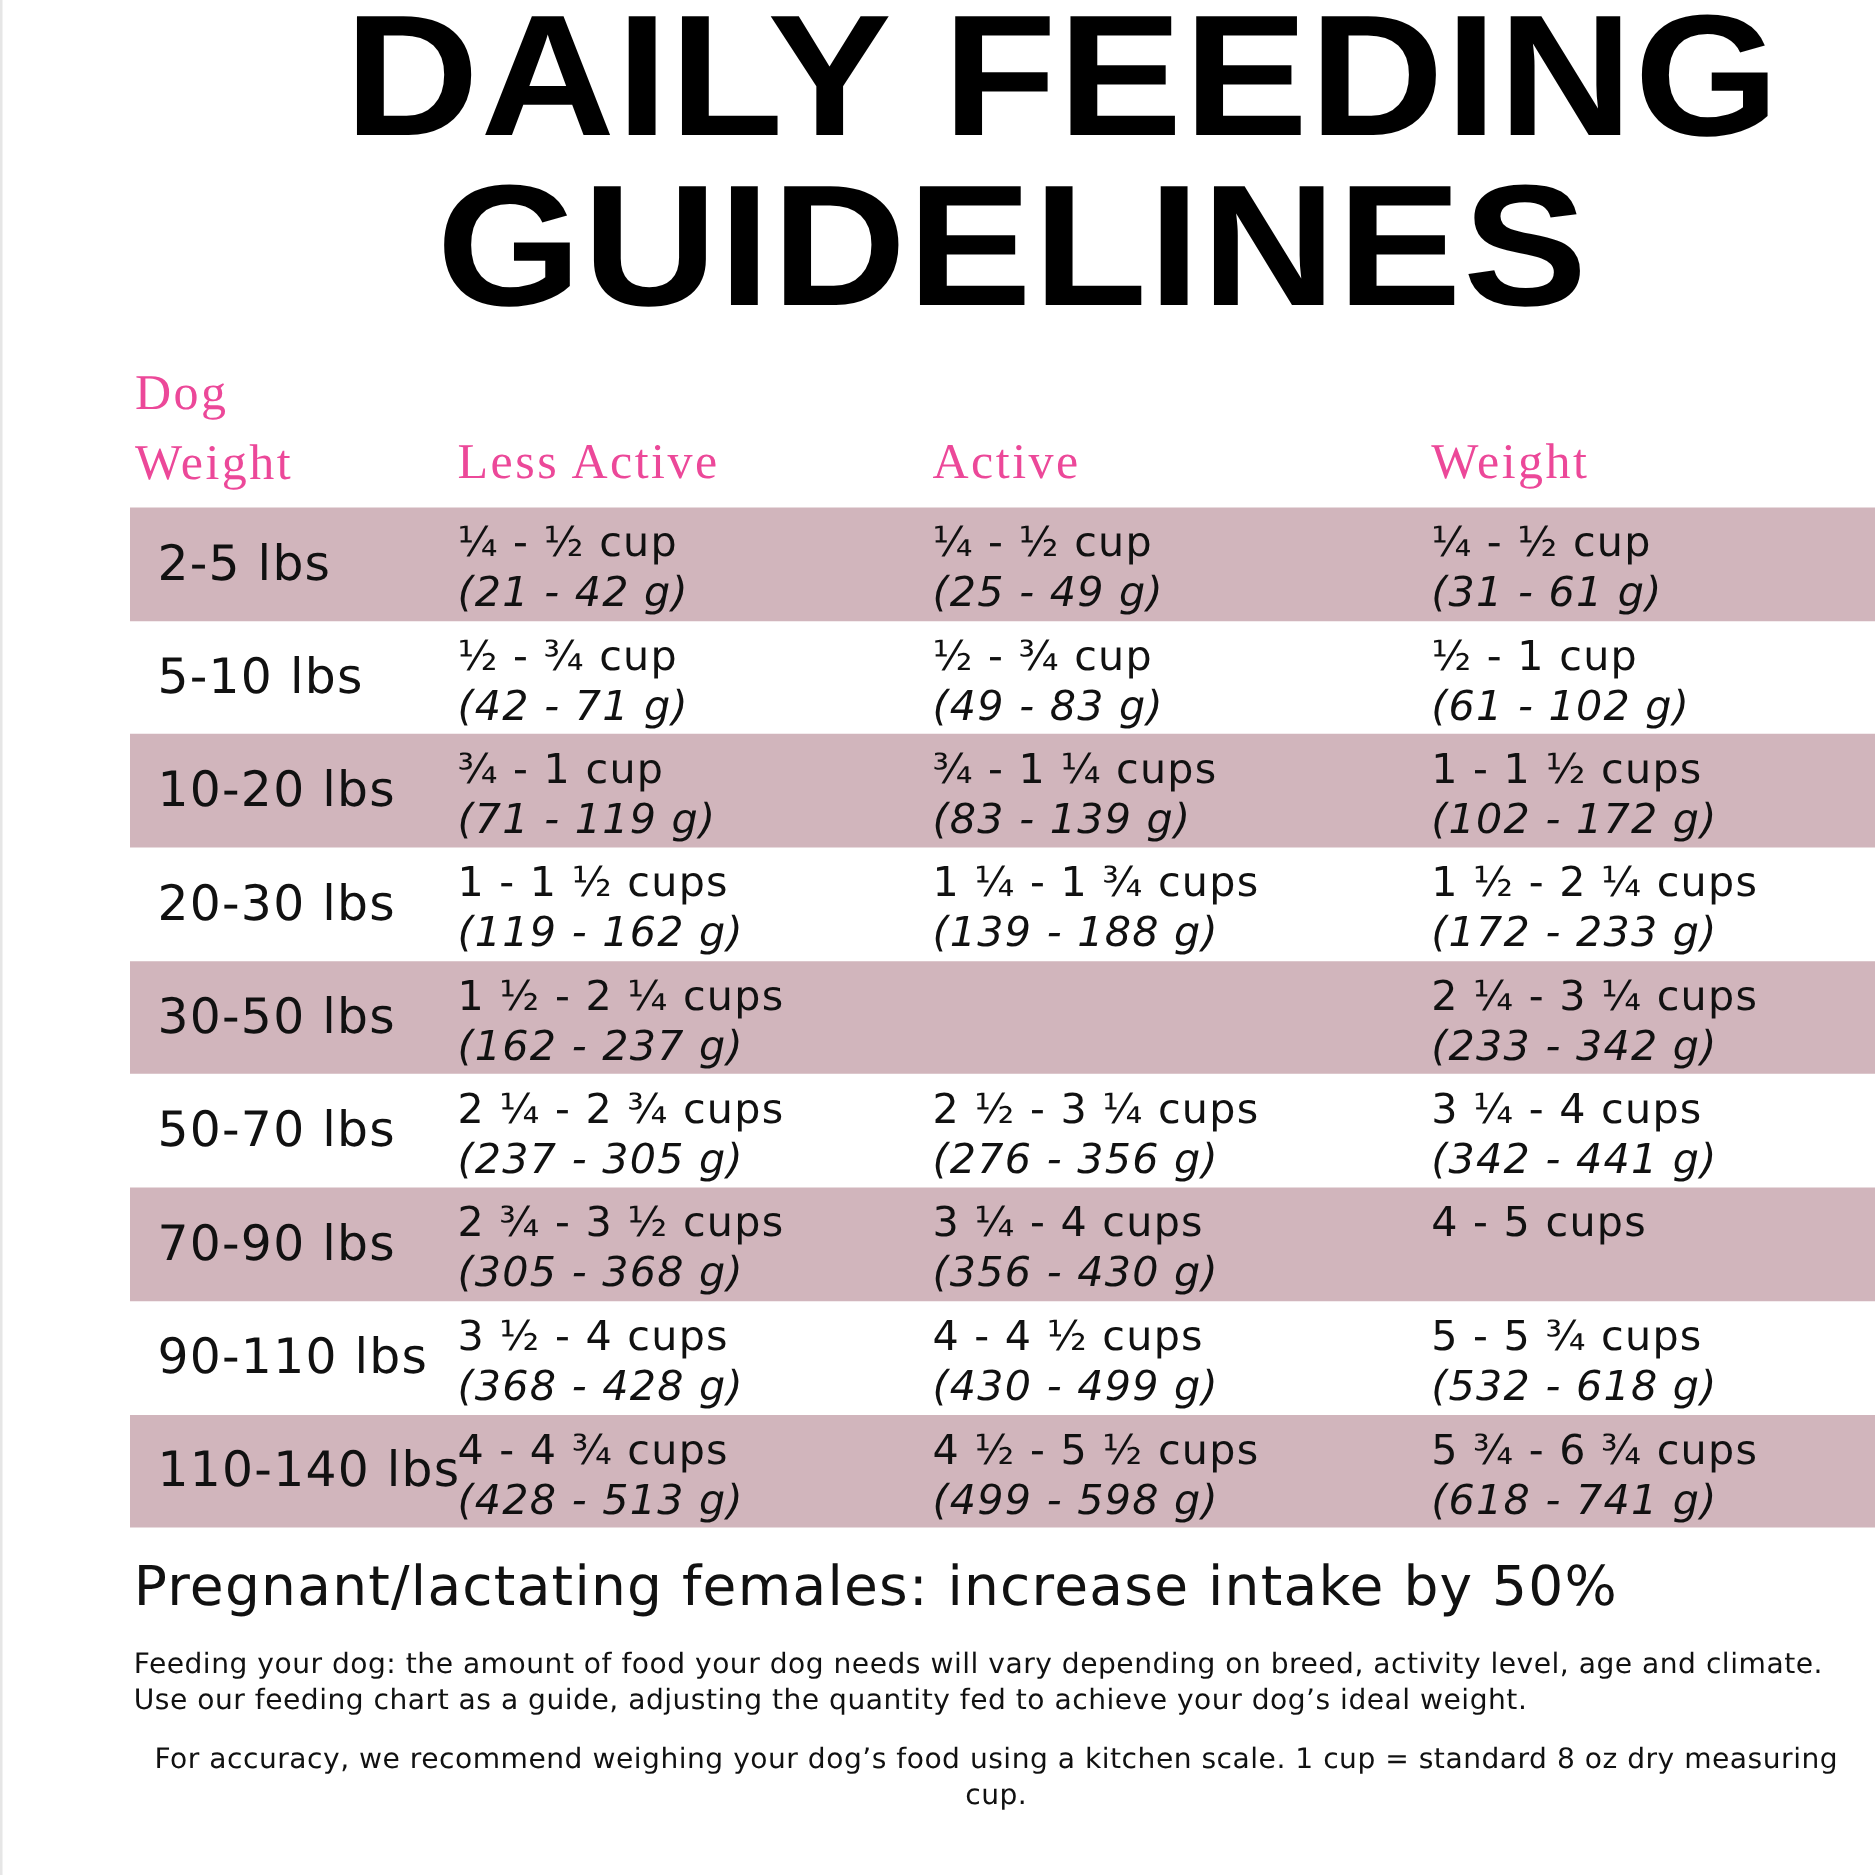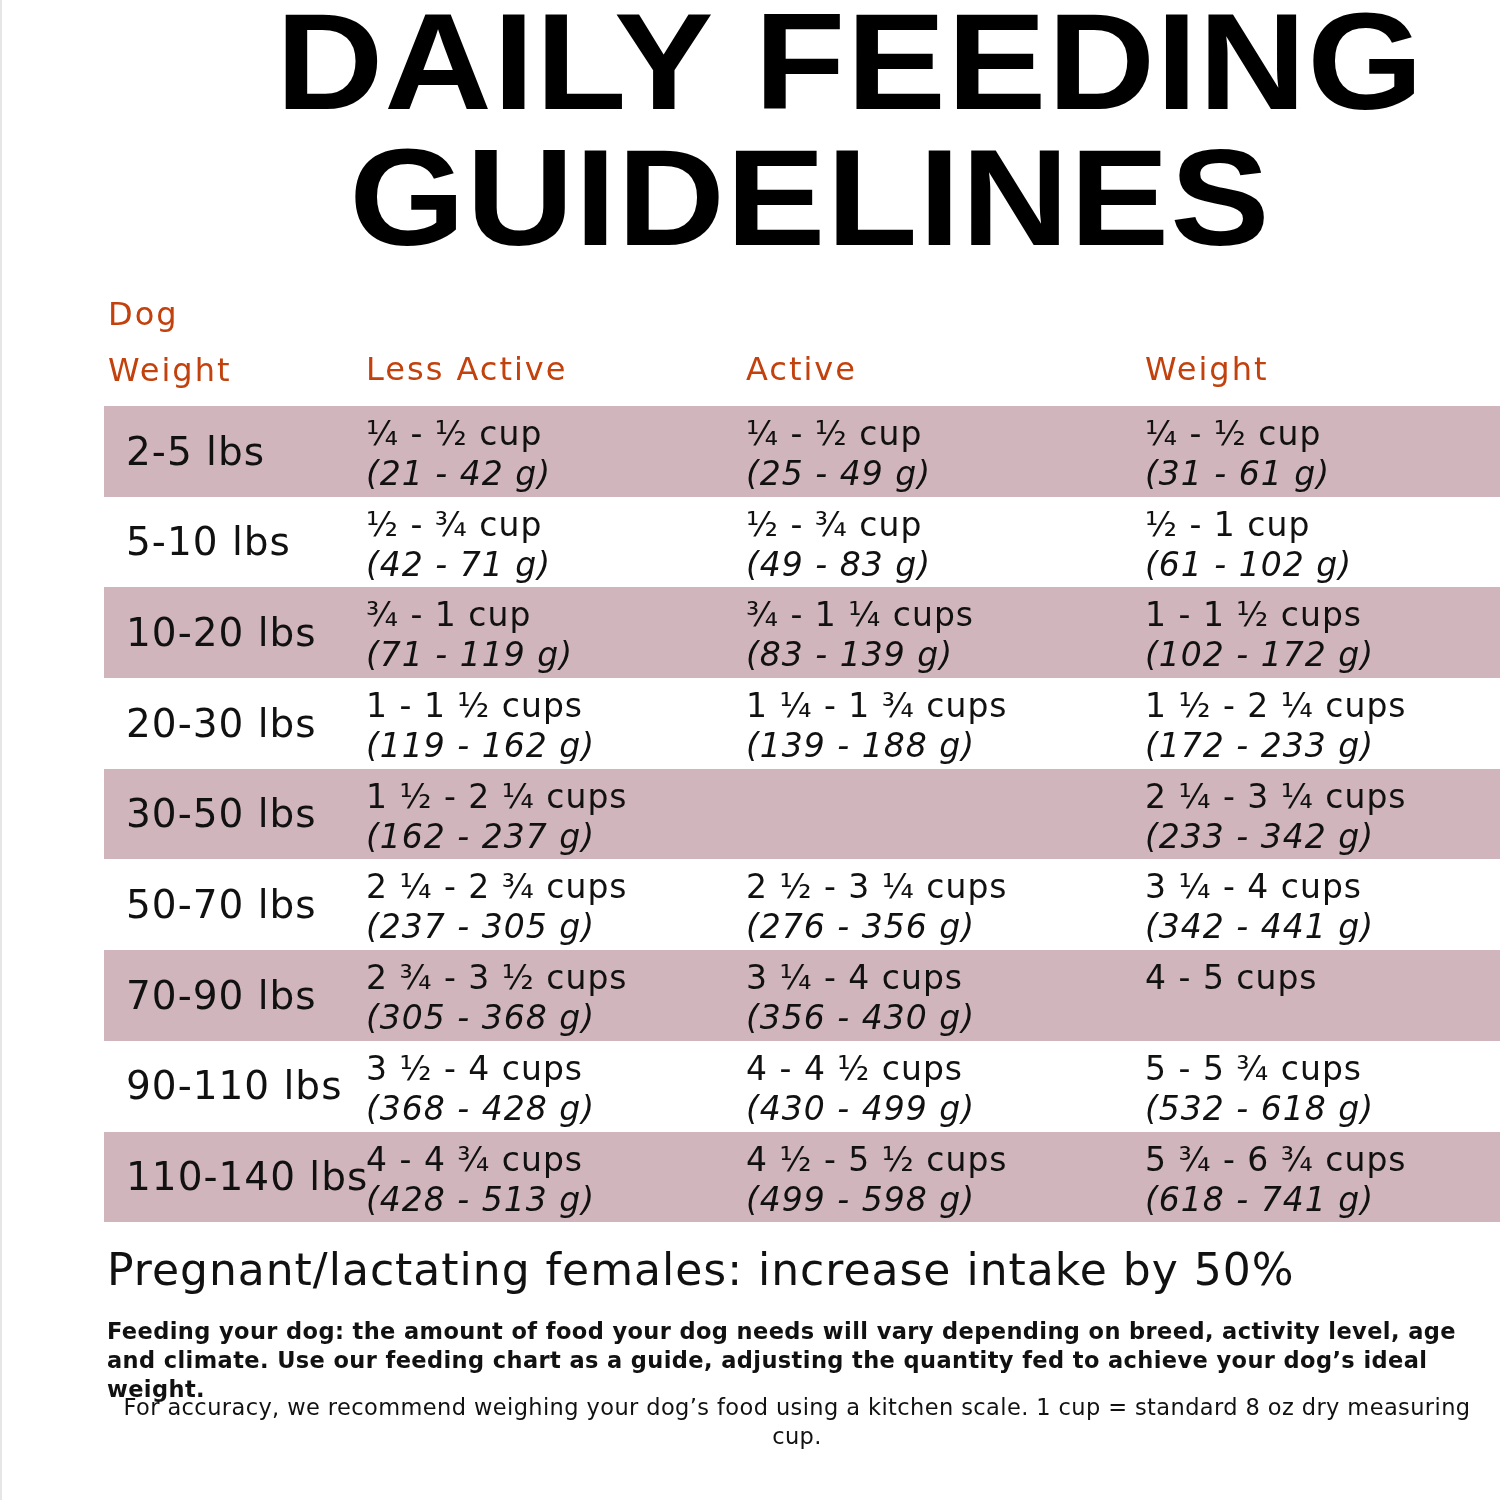--- a/index.html
+++ b/index.html
@@ -1,35 +1,35 @@
 <!DOCTYPE html>
 <html><head>
 <meta charset="utf-8">
 <style>
   html, body { margin: 0; padding: 0; background: #ffffff; }
   body { width: 1500px; height: 1500px; position: relative; overflow: hidden; font-family: "DejaVu Sans", sans-serif; color: #111; }
   .left-edge { position: absolute; left: 0; top: 0; width: 2px; height: 1500px; background: #e6e6e6; }
   .title { position: absolute; left: 0; width: 1500px; text-align: center; font-family: "Liberation Sans", sans-serif; font-weight: 900; color: #000; letter-spacing: 1px; }
   .title-1 { top: -14px; left: 100px; font-size: 138px; line-height: 150px; transform: scaleX(1.08); }
   .title-2 { top: 122px; left: 60px; font-size: 138px; line-height: 150px; transform: scaleX(1.08); }
-  .hdr { position: absolute; font-size: 32px; letter-spacing: 2px; color: #c2410c; line-height: 56px; }
+  .hdr { position: absolute; font-size: 40px; letter-spacing: 2px; color: #ec4899; line-height: 56px; font-family: Liberation Serif, serif; }
   .hdr-weight { left: 108px; top: 286px; }
   .hdr-less { left: 366px; top: 341px; }
   .hdr-active { left: 746px; top: 341px; }
   .hdr-puppy { left: 1145px; top: 341px; }
   .table { position: absolute; left: 104px; top: 406px; width: 1396px; }
   .row { position: relative; height: 90.7px; }
   .row.shade { background: #d1b5bc; }
   .cell-weight { position: absolute; left: 22px; top: 0; height: 90px; display: flex; align-items: center; font-size: 39px; letter-spacing: 1px; }
   .cell { position: absolute; top: 8px; font-size: 33px; line-height: 40px; letter-spacing: 1px; white-space: nowrap; }
   .cell .g { display: block; font-style: italic; }
   .c1 { left: 262px; } .c2 { left: 642px; } .c3 { left: 1041px; }
   .note { position: absolute; left: 107px; top: 1244px; font-size: 44px; letter-spacing: 1px; }
   .para { position: absolute; left: 107px; width: 1380px; font-size: 22.5px; line-height: 29px; letter-spacing: 0.4px; }
-  .p1 { top: 1317px; font-weight: bold; } .p2 { top: 1393px; text-align: center; }
+  .p1 { top: 1317px; } .p2 { top: 1393px; text-align: center; }
 </style>
 </head>
 <body>
 
 <div class="left-edge"></div>
 
 <div class="title title-1">DAILY FEEDING</div>
 <div class="title title-2">GUIDELINES</div>
 
 <div class="hdr hdr-weight">

